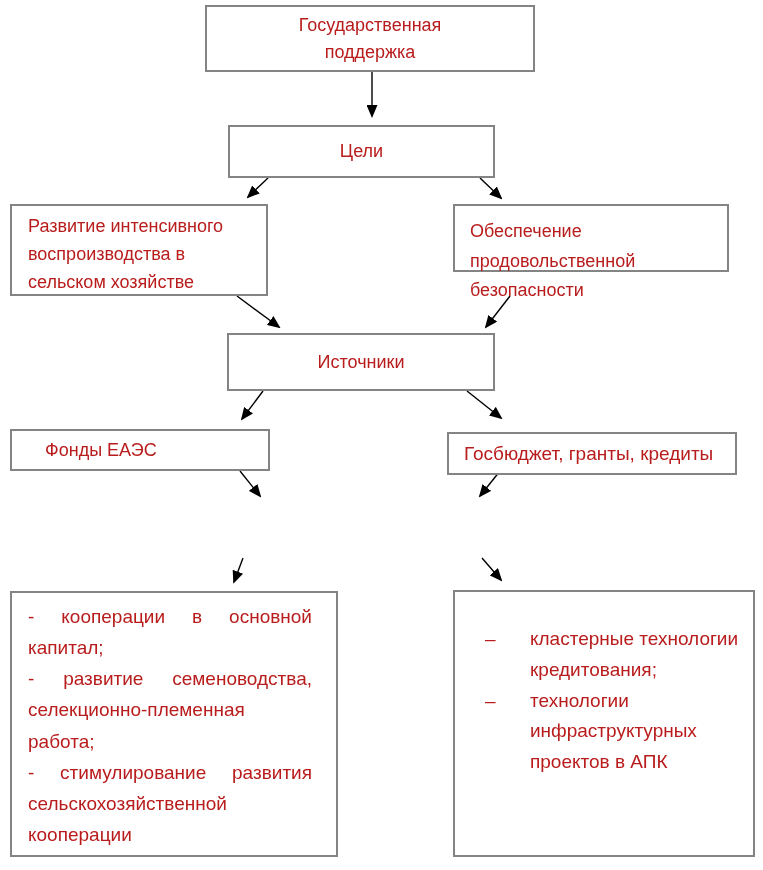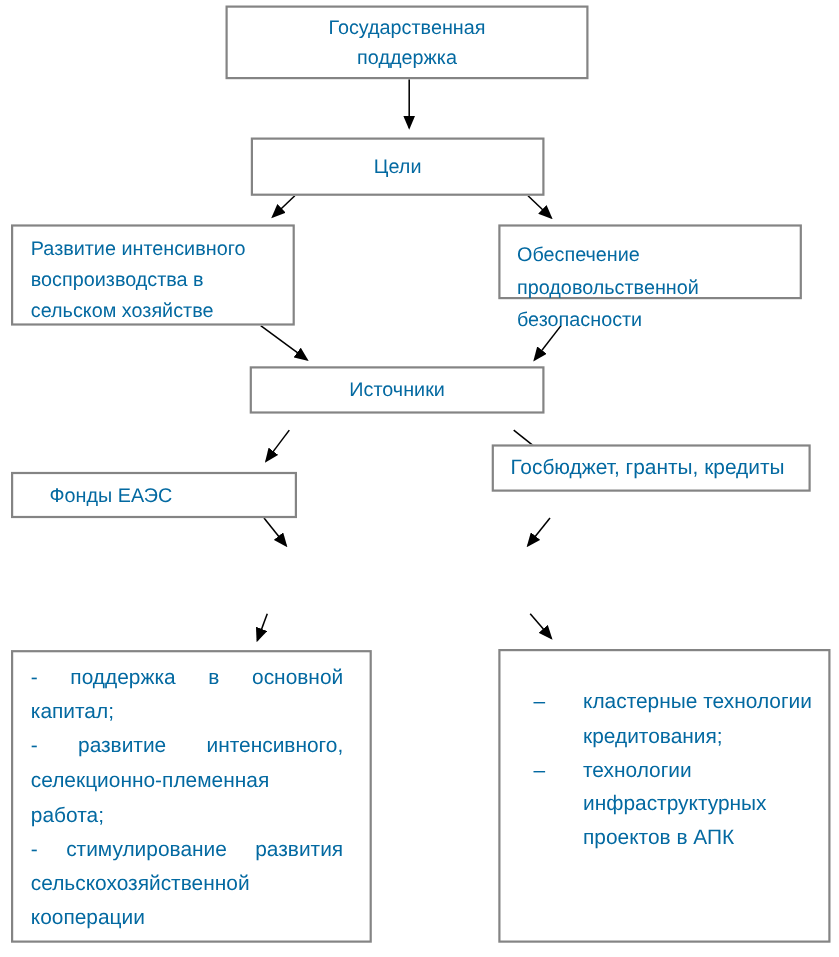--- a/index.html
+++ b/index.html
@@ -6,21 +6,21 @@
     margin: 0;
     padding: 0;
     background: #ffffff;
   }
   #stage {
     position: relative;
     width: 763px;
     height: 870px;
     background: #ffffff;
     font-family: "Liberation Sans", "DejaVu Sans", sans-serif;
-    color: #0369a1;
+    color: #b91c1c;
     overflow: hidden;
   }
   #arrows {
     position: absolute;
     left: 0;
     top: 0;
     width: 763px;
     height: 870px;
     pointer-events: none;
   }
@@ -44,24 +44,24 @@
     text-align: left;
   }
   
   #node-gov       { left: 205px; top: 5px;   width: 330px; height: 67px; }
   #node-gov .lbl  { max-width: 175px; margin: 0 auto; }
   #node-goals     { left: 228px; top: 125px; width: 267px; height: 53px; }
   #node-goal-left { left: 10px;  top: 204px; width: 258px; height: 92px;
                     padding: 7px 8px 0 16px; line-height: 1.55; }
   #node-goal-right{ left: 453px; top: 204px; width: 276px; height: 68px;
                     padding: 11px 8px 0 15px; line-height: 1.65; }
-  #node-sources   { left: 227px; top: 333px; width: 268px; height: 43px; }
+  #node-sources   { left: 227px; top: 333px; width: 268px; height: 58px; }
   #node-src-left  { left: 10px;  top: 429px; width: 260px; height: 42px;
                     padding-left: 33px; }
-  #node-src-right { left: 447px; top: 404px; width: 290px; height: 43px;
+  #node-src-right { left: 447px; top: 432px; width: 290px; height: 43px;
                     padding-left: 15px; font-size: 19px; }
   #node-mech      { left: 226px; top: 503px; width: 269px; height: 55px; }
   #node-mech-left { left: 10px;  top: 591px; width: 328px; height: 266px;
                     padding: 8px 24px 8px 16px; font-size: 19px; line-height: 1.64; }
   #node-mech-left p { margin: 0; text-align: justify; }
   #node-mech-right{ left: 453px; top: 590px; width: 302px; height: 267px;
                     padding: 32px 12px 8px 30px; font-size: 19px; line-height: 1.62; }
   .dash-item { display: flex; }
   .dash-item .dash { width: 33px; flex: 0 0 33px; }
   .dash-item .txt  { flex: 1; margin-left: 12px; }
@@ -113,22 +113,22 @@
   <div id="node-src-left" class="box vcenter-left">
     <div>Фонды ЕАЭС</div>
   </div>
 
   <div id="node-src-right" class="box vcenter-left">
     <div>Госбюджет, гранты, кредиты</div>
   </div>
 
 
   <div id="node-mech-left" class="box">
-    <p>- поддержка в основной капитал;</p>
-    <p>- развитие интенсивного, селекционно-племенная работа;</p>
+    <p>- кооперации в основной капитал;</p>
+    <p>- развитие семеноводства, селекционно-племенная работа;</p>
     <p>- стимулирование развития сельскохозяйственной кооперации</p>
   </div>
 
   <div id="node-mech-right" class="box">
     <div class="dash-item">
       <span class="dash">–</span>
       <span class="txt">кластерные технологии кредитования;</span>
     </div>
     <div class="dash-item">
       <span class="dash">–</span>

